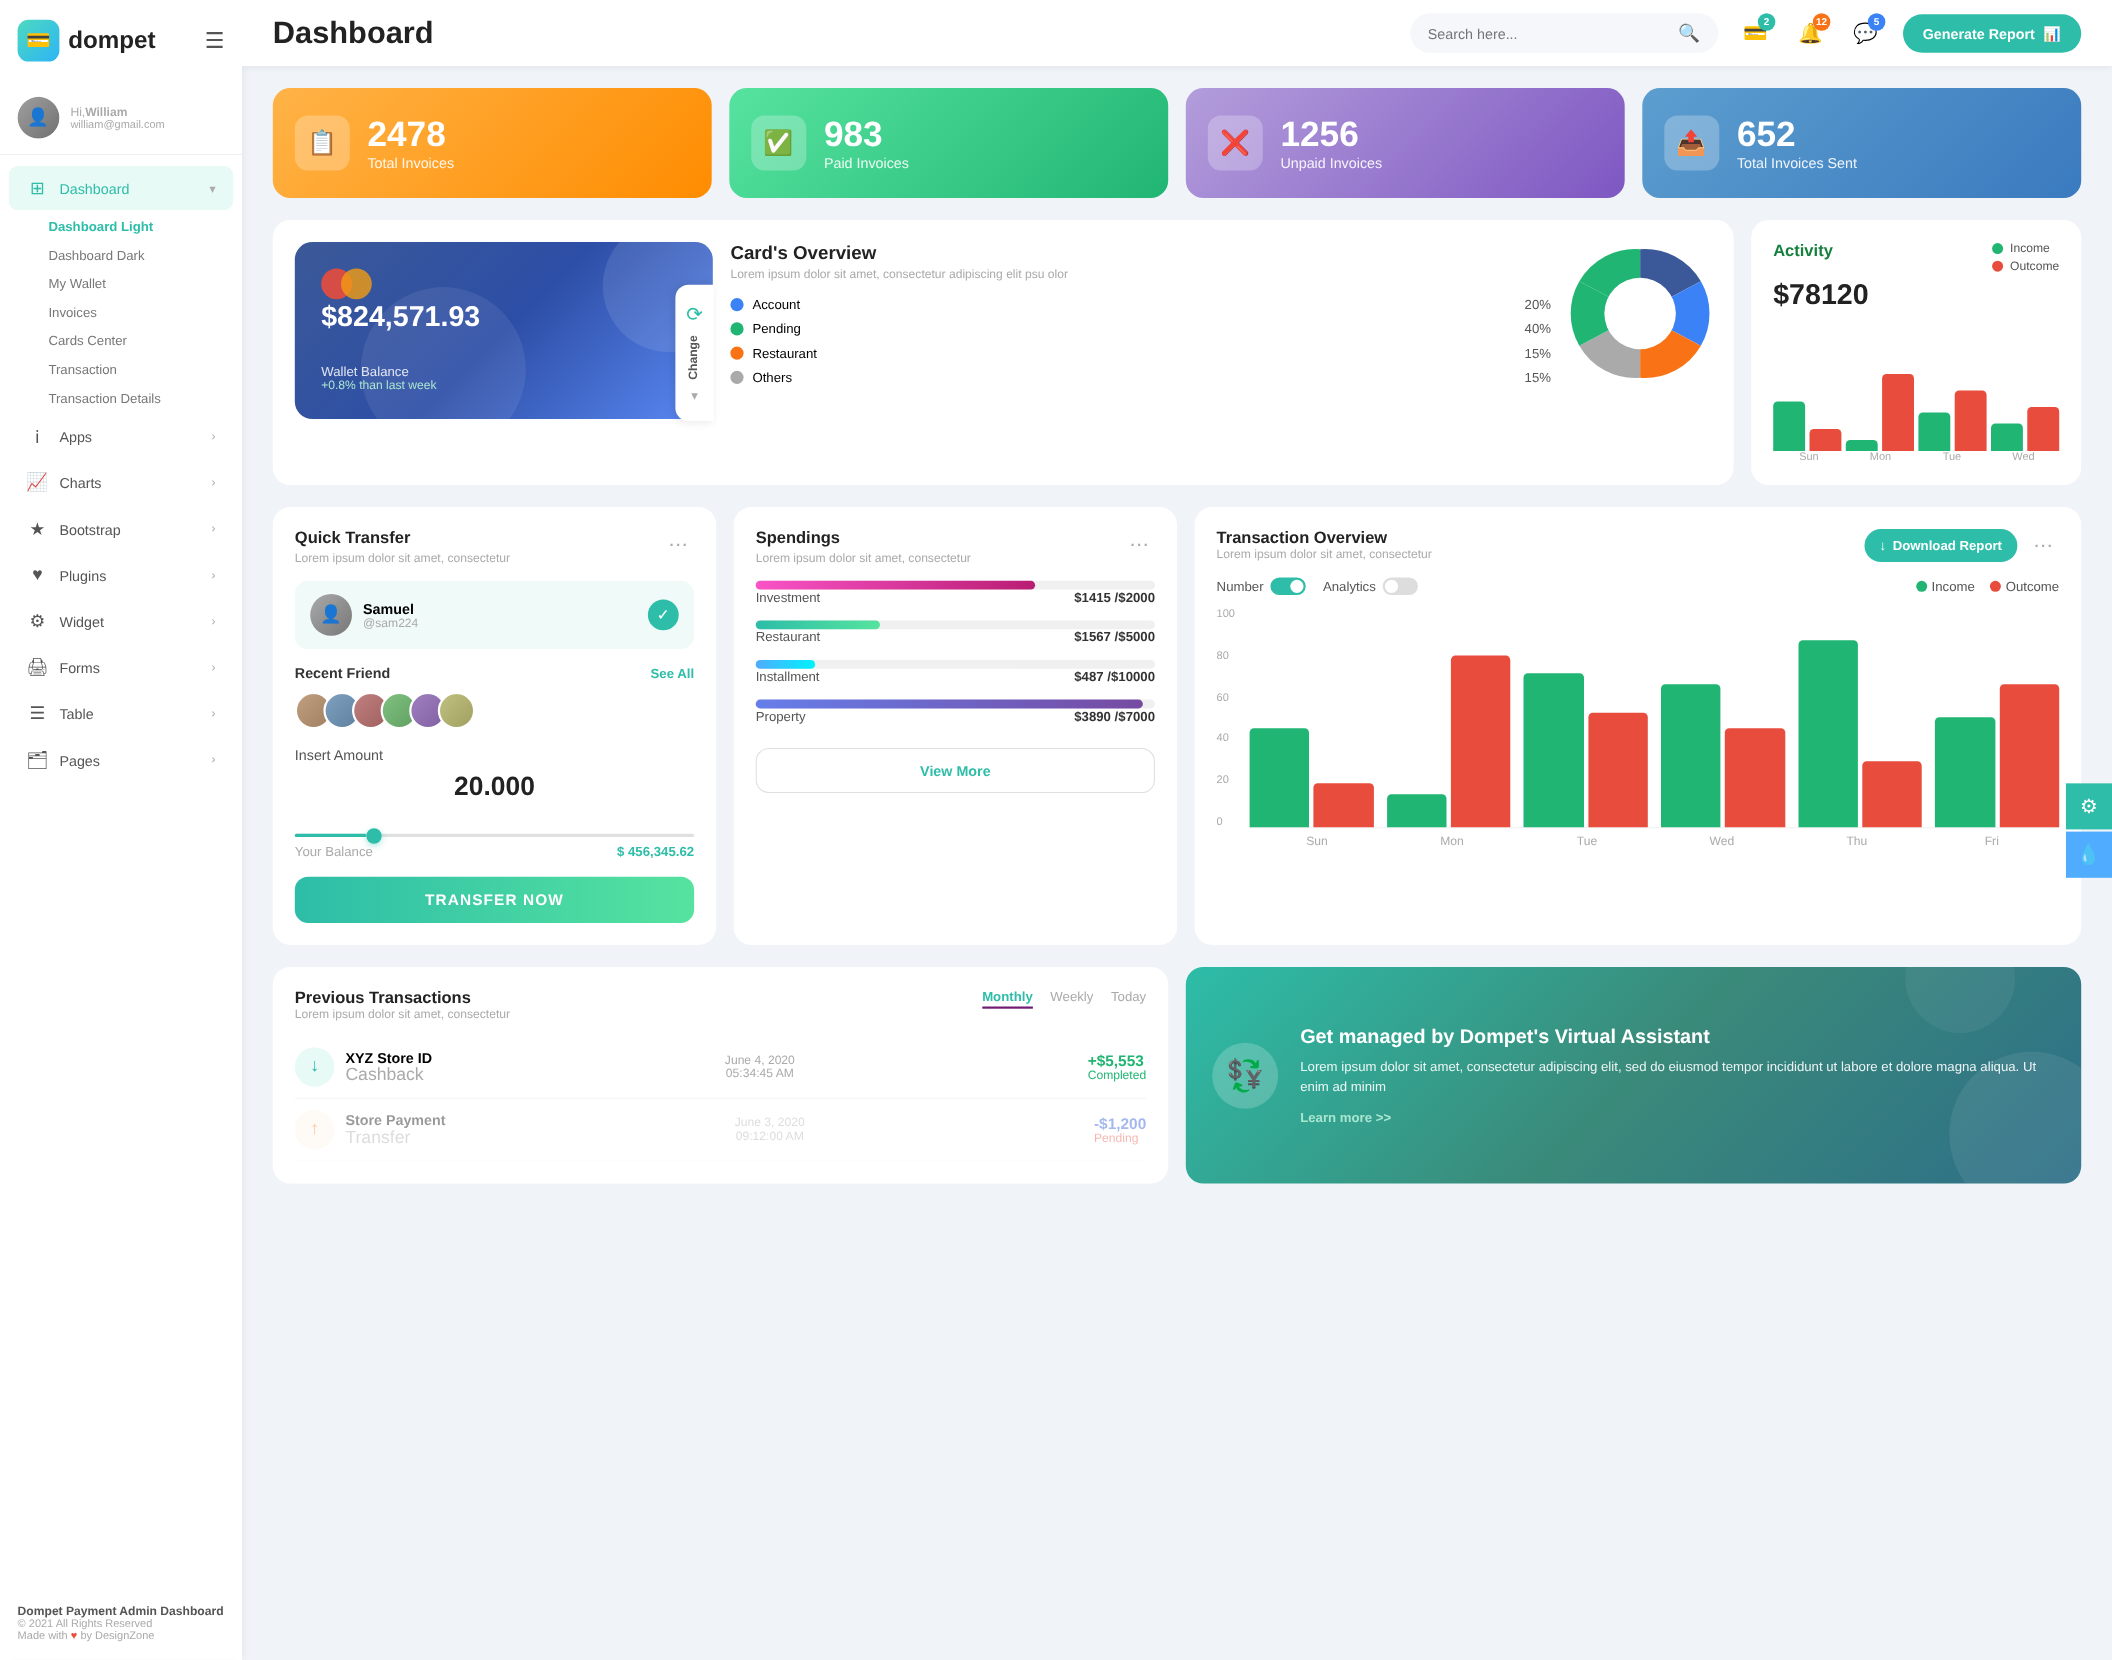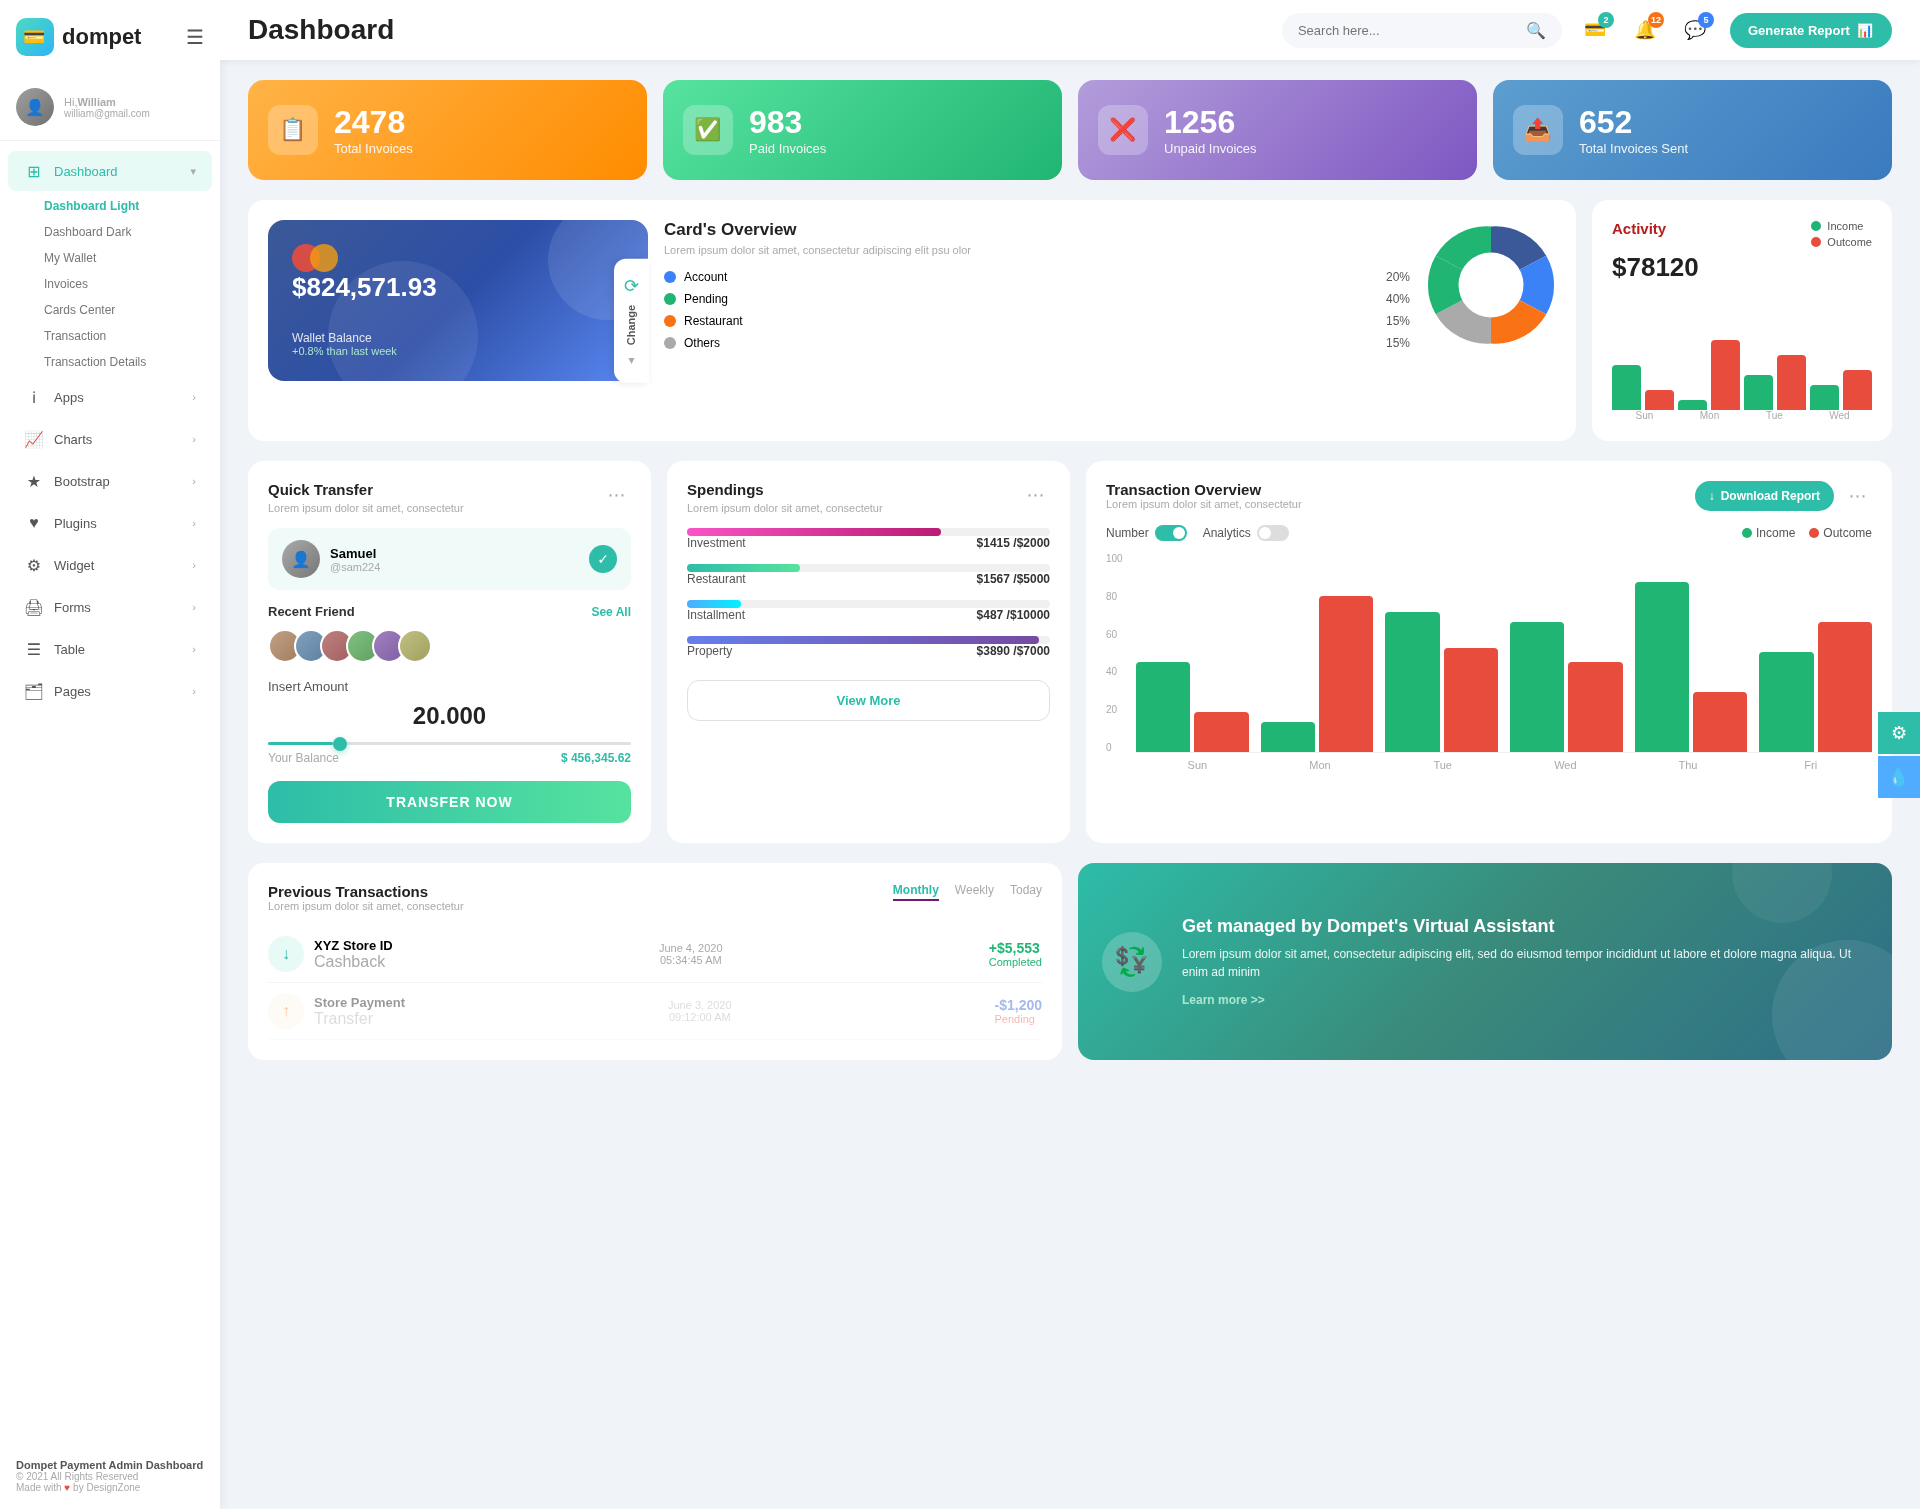--- a/index.html
+++ b/index.html
@@ -90,21 +90,21 @@
     .dot-green { background: #21b573; }
     .dot-orange { background: #f97316; }
     .dot-gray { background: #aaa; }
     .overview-pct { color: #555; font-weight: 500; }
 
     .pie-chart { width: 130px; height: 130px; flex-shrink: 0; }
 
     
     .activity-card { background: #fff; border-radius: 16px; padding: 20px; }
     .activity-header { display: flex; justify-content: space-between; align-items: flex-start; margin-bottom: 4px; }
-    .activity-title { font-size: 15px; font-weight: 700; color: #b91c1c; text-align: center; }
+    .activity-title { font-size: 15px; font-weight: 700; color: #15803d; text-align: center; }
     .activity-amount { font-size: 26px; font-weight: 800; color: #222; margin-bottom: 27px; }
     .legend { display: flex; flex-direction: column; gap: 4px; }
     .legend-item { display: flex; align-items: center; gap: 6px; font-size: 11px; color: #555; }
     .legend-dot { width: 10px; height: 10px; border-radius: 50%; }
     .legend-dot-green { background: #21b573; }
     .legend-dot-red { background: #e74c3c; }
 
     
     .bottom-row { display: grid; grid-template-columns: 1fr 1fr 2fr; gap: 16px; margin-bottom: 20px; }
     .white-card { background: #fff; border-radius: 16px; padding: 20px; }
@@ -127,21 +127,21 @@
     .friend-avatars { display: flex; margin-bottom: 16px; }
     .friend-avatar { width: 34px; height: 34px; border-radius: 50%; border: 2px solid #fff; margin-right: -8px; overflow: hidden; }
     .fa1 { background: linear-gradient(135deg, #c0a080, #a08060); }
     .fa2 { background: linear-gradient(135deg, #80a0c0, #6080a0); }
     .fa3 { background: linear-gradient(135deg, #c08080, #a06060); }
     .fa4 { background: linear-gradient(135deg, #80c080, #60a060); }
     .fa5 { background: linear-gradient(135deg, #a080c0, #8060a0); }
     .fa6 { background: linear-gradient(135deg, #c0c080, #a0a060); }
 
     .insert-label { font-size: 13px; color: #555; margin-bottom: 8px; }
-    .amount-display { font-size: 24px; font-weight: 700; color: #222; text-align: center; margin-bottom: 12px; }
+    .amount-display { font-size: 24px; font-weight: 700; color: #222; text-align: center; margin-bottom: 28px; }
     .slider-container { position: relative; margin-bottom: 6px; }
     .slider-line { height: 3px; background: #e0e0e0; border-radius: 2px; position: relative; }
     .slider-fill { height: 3px; background: #2dbda8; border-radius: 2px; width: 18%; }
     .slider-thumb { width: 14px; height: 14px; border-radius: 50%; background: #2dbda8; position: absolute; top: -5px; left: 18%; box-shadow: 0 2px 6px rgba(45,189,168,0.4); }
     .balance-row { display: flex; justify-content: space-between; margin-bottom: 16px; }
     .balance-label { font-size: 12px; color: #aaa; }
     .balance-val { font-size: 12px; color: #2dbda8; font-weight: 600; }
     .transfer-btn { width: 100%; background: linear-gradient(90deg, #2dbda8, #56e39f); border: none; color: #fff; padding: 13px; border-radius: 12px; font-size: 14px; font-weight: 700; cursor: pointer; letter-spacing: 1px; }
 
     

